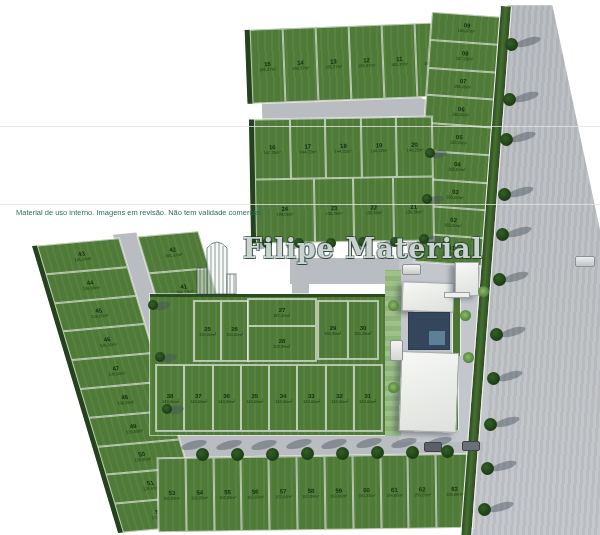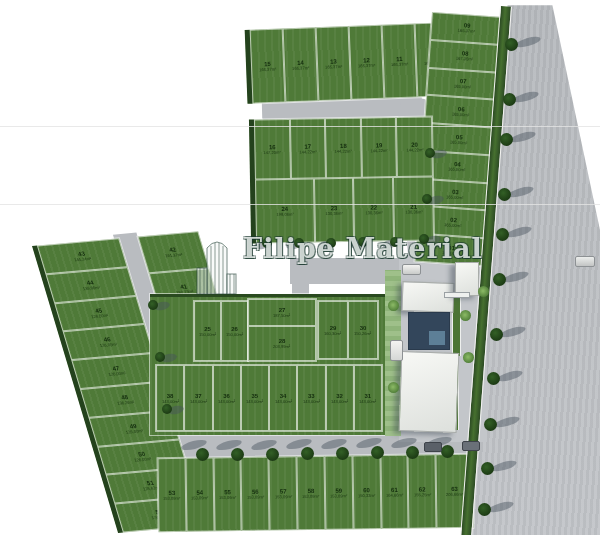--- a/index.html
+++ b/index.html
@@ -416,20 +416,21 @@
 
   <div class="car" style="left:402px;top:264px;width:17px;height:9px;background:linear-gradient(#f2f2f0,#c9cbc9);border:1px solid #8d9194;"></div>
   <div class="car" style="left:575px;top:256px;width:18px;height:9px;background:linear-gradient(#eceeec,#c2c4c4);border:1px solid #8d9194;"></div>
   <div class="car" style="left:424px;top:442px;width:16px;height:8px;background:#5a6068;border:1px solid #3e434a;"></div>
   <div class="car" style="left:462px;top:441px;width:16px;height:8px;background:#6a7078;border:1px solid #3e434a;"></div>
   <div class="car" style="left:390px;top:340px;width:11px;height:19px;background:linear-gradient(#f4f4f2,#d5d7d5);border:1px solid #8d9194;"></div>
 
   <div class="scanline" style="top:126px;"></div>
   <div class="scanline" style="top:204px;"></div>
 
+  <div id="disclaimer">Material de uso interno. Imagens em revisão. Não tem validade comercial.</div>
 
   <div id="watermark">
     <div id="wm-icon">
       <svg width="48" height="62" viewBox="0 0 48 62">
         <g stroke="rgba(30,62,50,.6)" stroke-width="1" fill="rgba(242,246,244,.55)">
           <path d="M14 60 L14 14 Q24 2 34 14 L34 60 Z"></path>
           <rect x="4" y="34" width="10" height="26"></rect>
           <rect x="34" y="40" width="9" height="20"></rect>
         </g>
         <g stroke="rgba(30,62,50,.5)" stroke-width="1">

